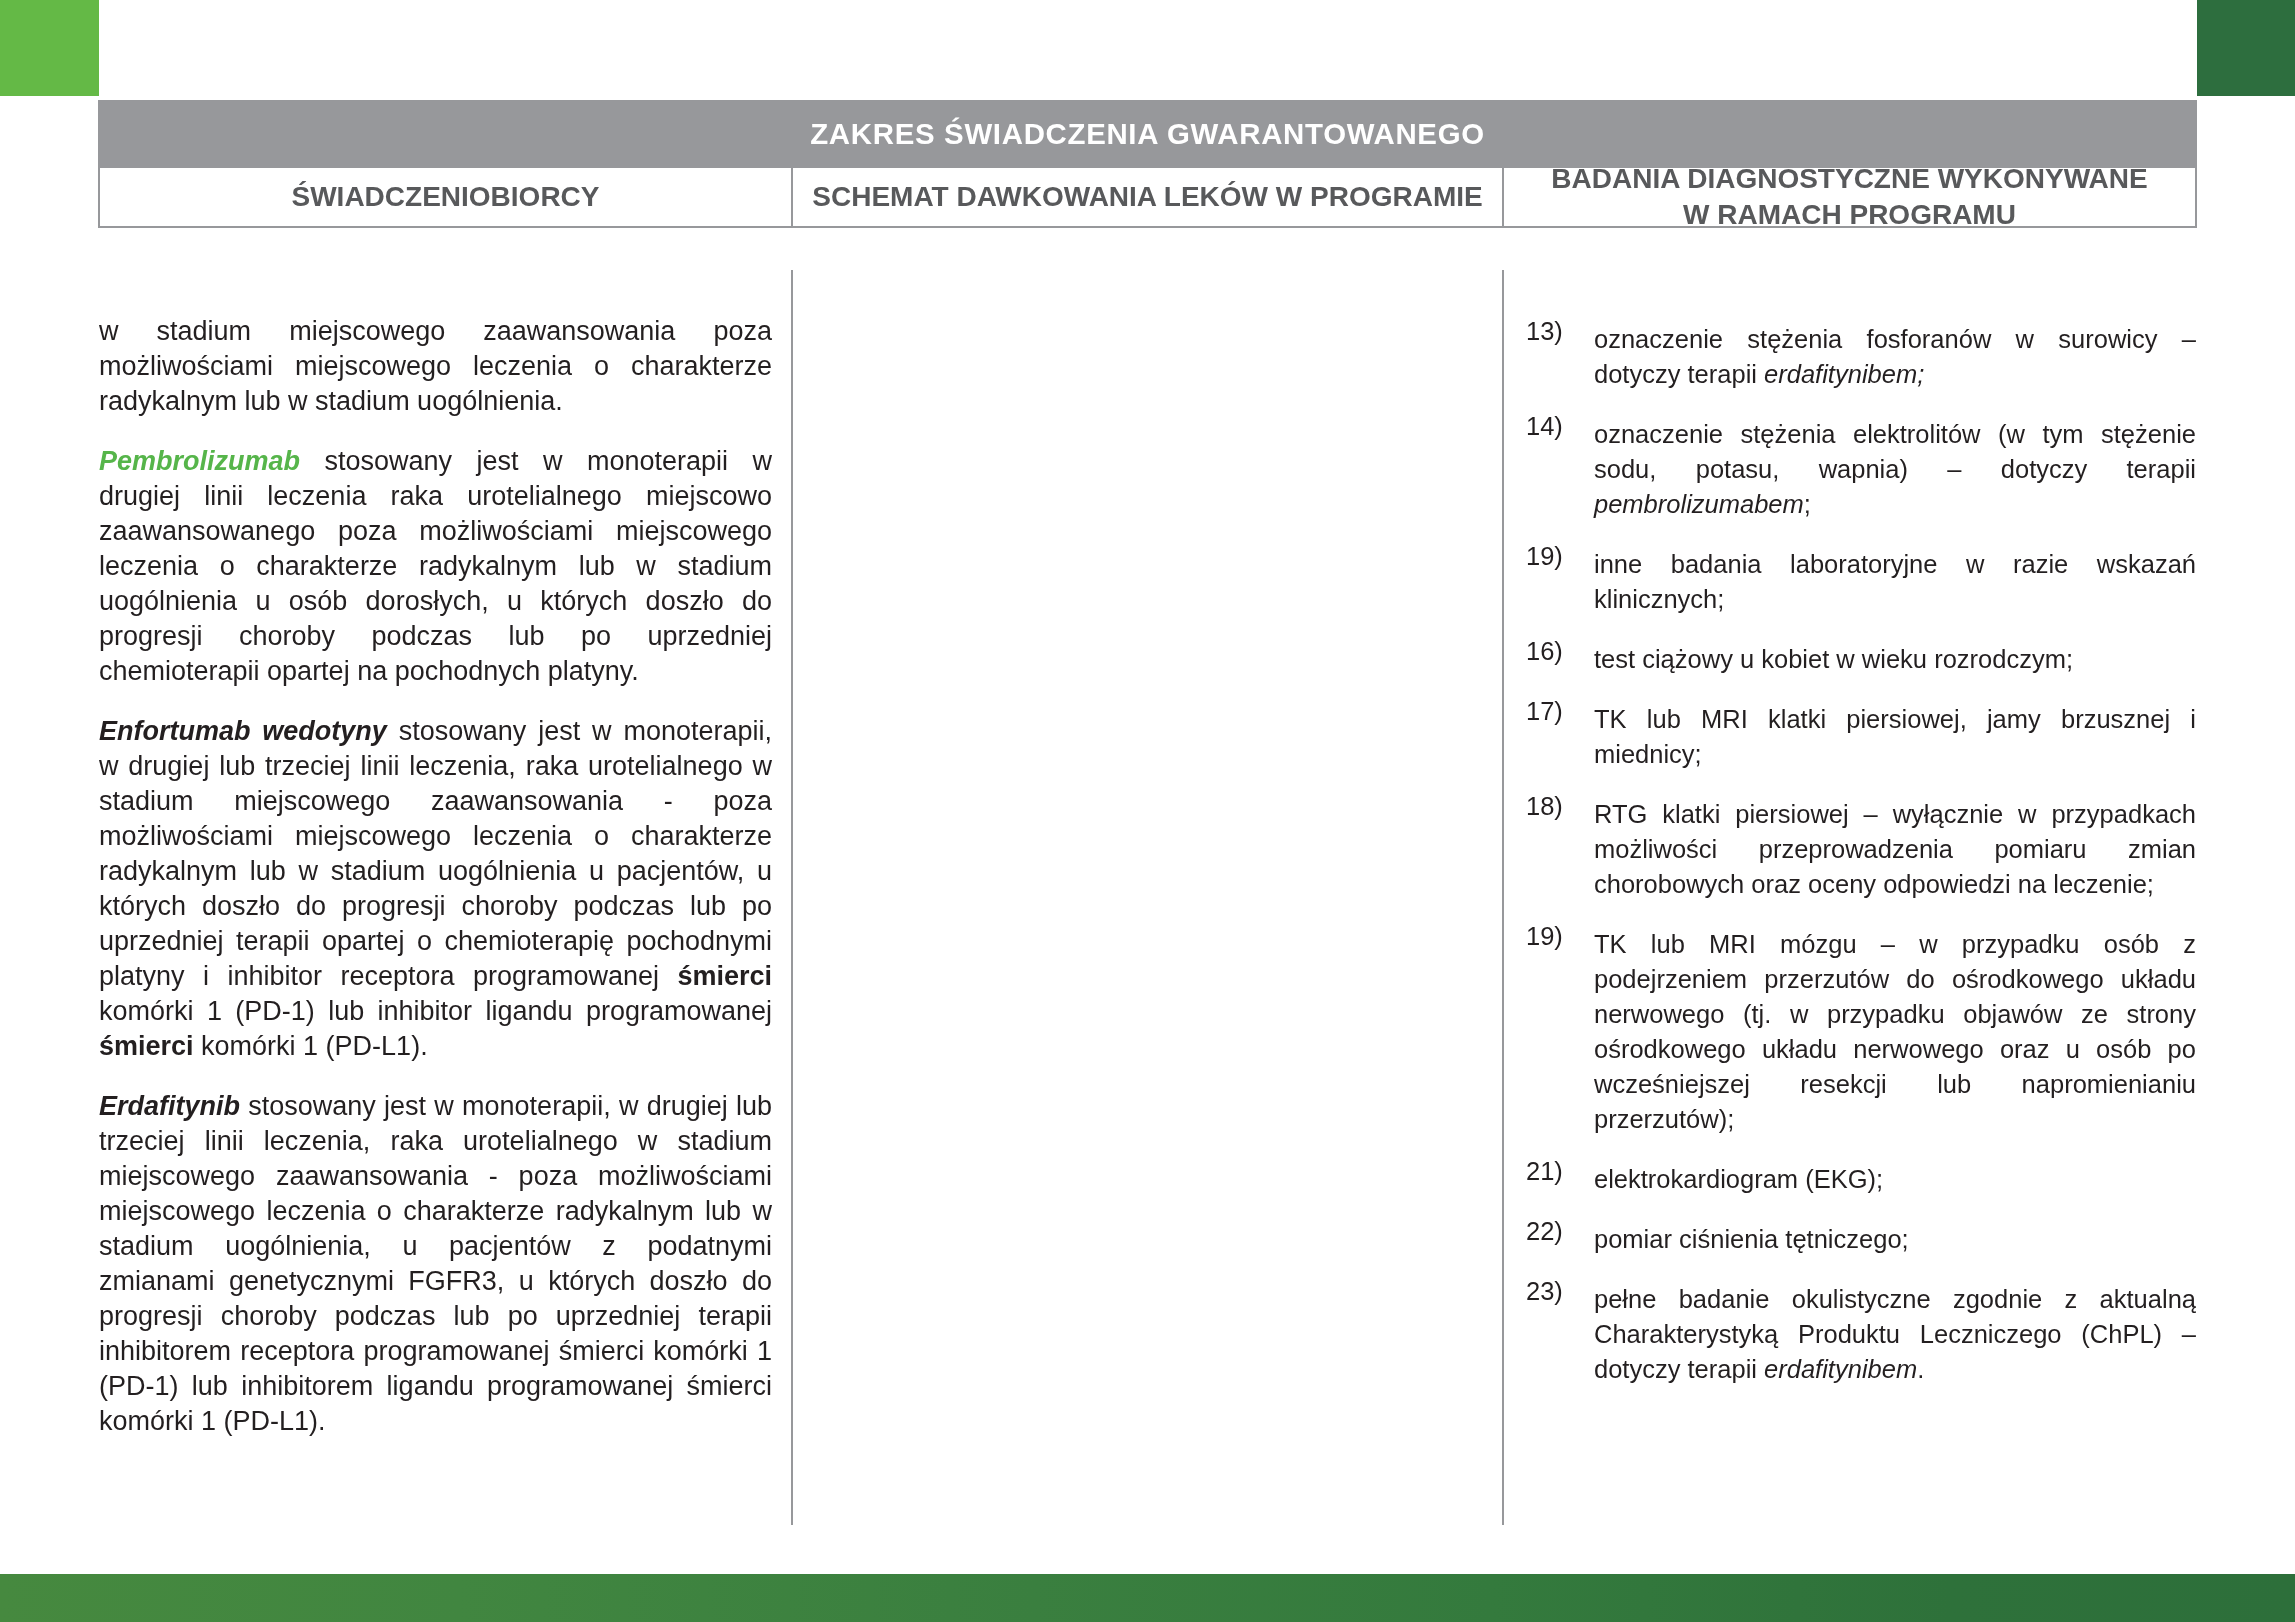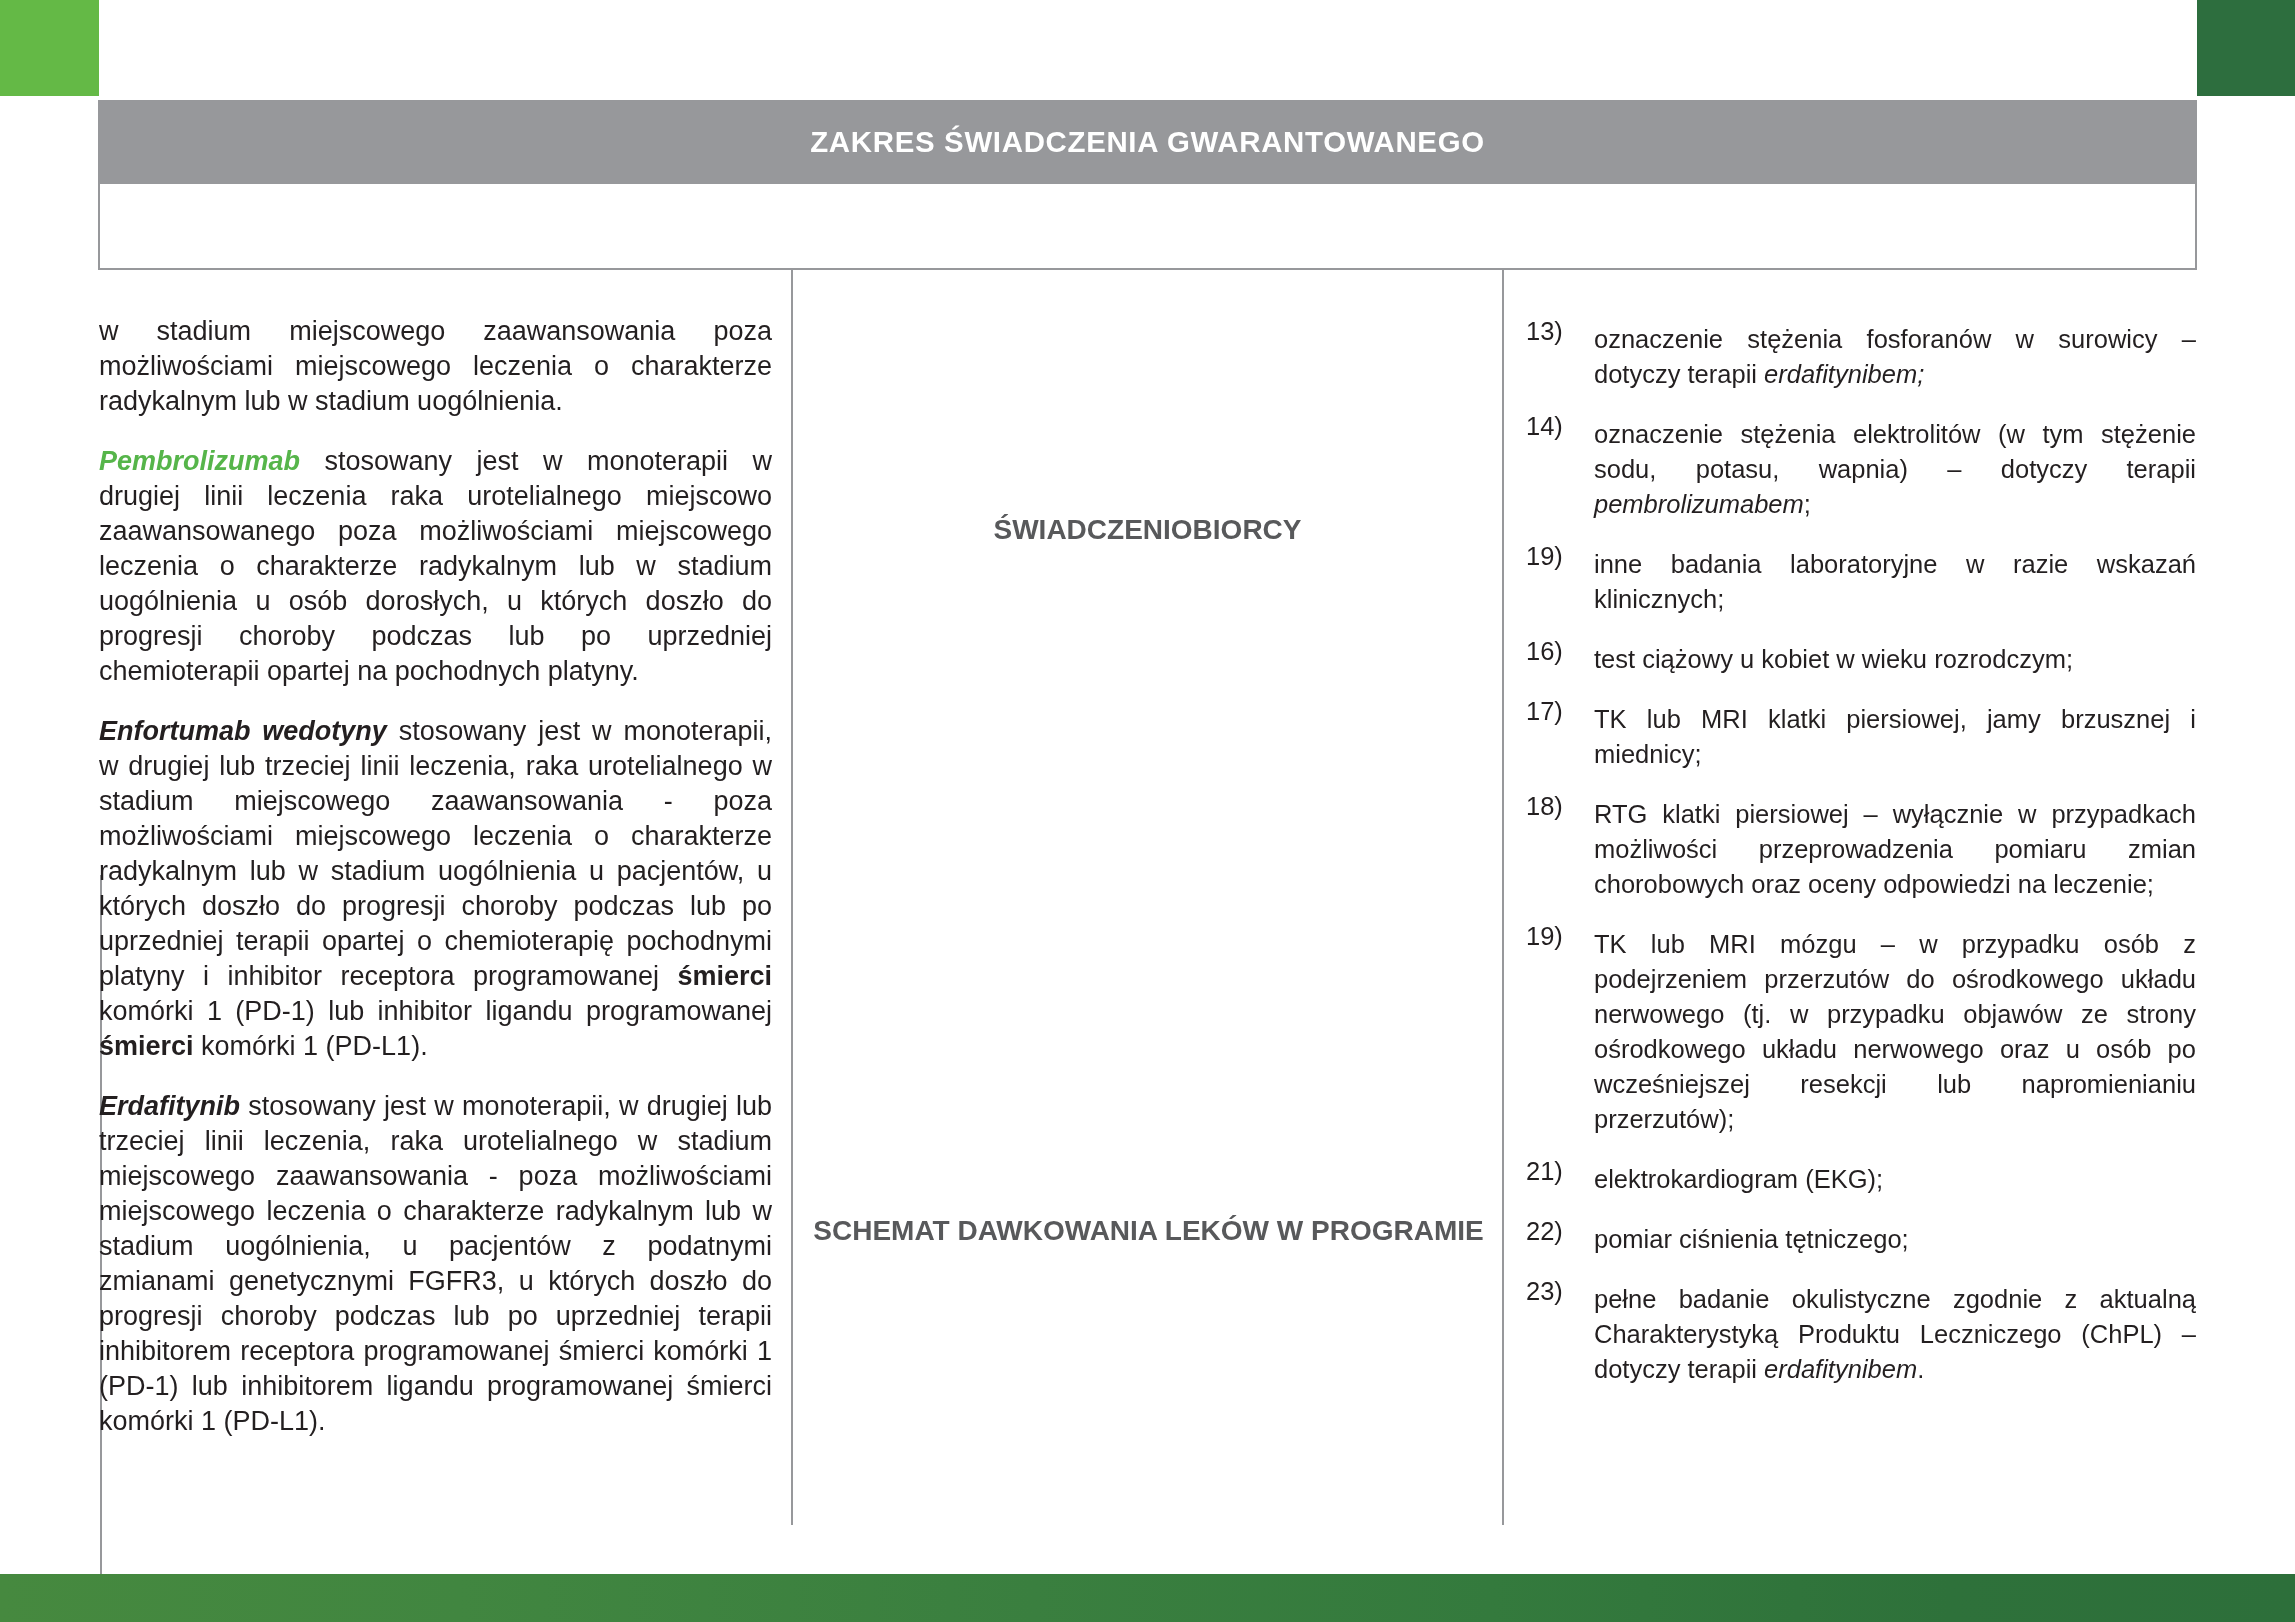--- a/index.html
+++ b/index.html
@@ -21,33 +21,32 @@
   }
   .footer-bar {
     position:absolute; left:0; top:1574px; width:2295px; height:48px;
     background:linear-gradient(90deg,
       #46893f 0%, #418640 20%, #3a7f3f 45%, #347a3d 65%, #2e713a 85%, #2d6f3a 100%);
   }
   .table-head {
     position:absolute; left:98px; top:100px; width:2099px;
   }
   .title-row {
-    height:84px;
+    height:68px;
     background:var(--gray_header, #97989b);
     color:#ffffff;
     display:flex; align-items:center; justify-content:center;
     font-weight:bold; font-size:29.4px; letter-spacing:0.7px;
   }
   .subhead-row {
-    height:86px; display:flex;
+    height:60px; display:flex;
     border-left:2px solid var(--gray_header, #97989b);
     border-right:2px solid var(--gray_header, #97989b);
     border-bottom:2.6px solid var(--gray_header, #97989b);
     background:#ffffff;
-    flex-direction:column;
   }
   .subhead-cell {
     display:flex; align-items:center; justify-content:center;
     text-align:center; font-weight:bold; font-size:28px;
     color:var(--gray_text, #58595b);
     line-height:1.28; padding:0 11.8px;
     white-space:pre-line;
   }
   .cell-1 { flex:0 0 691px; }
   .cell-2 { flex:0 0 711px; border-left:2px solid var(--gray_header, #97989b); }

